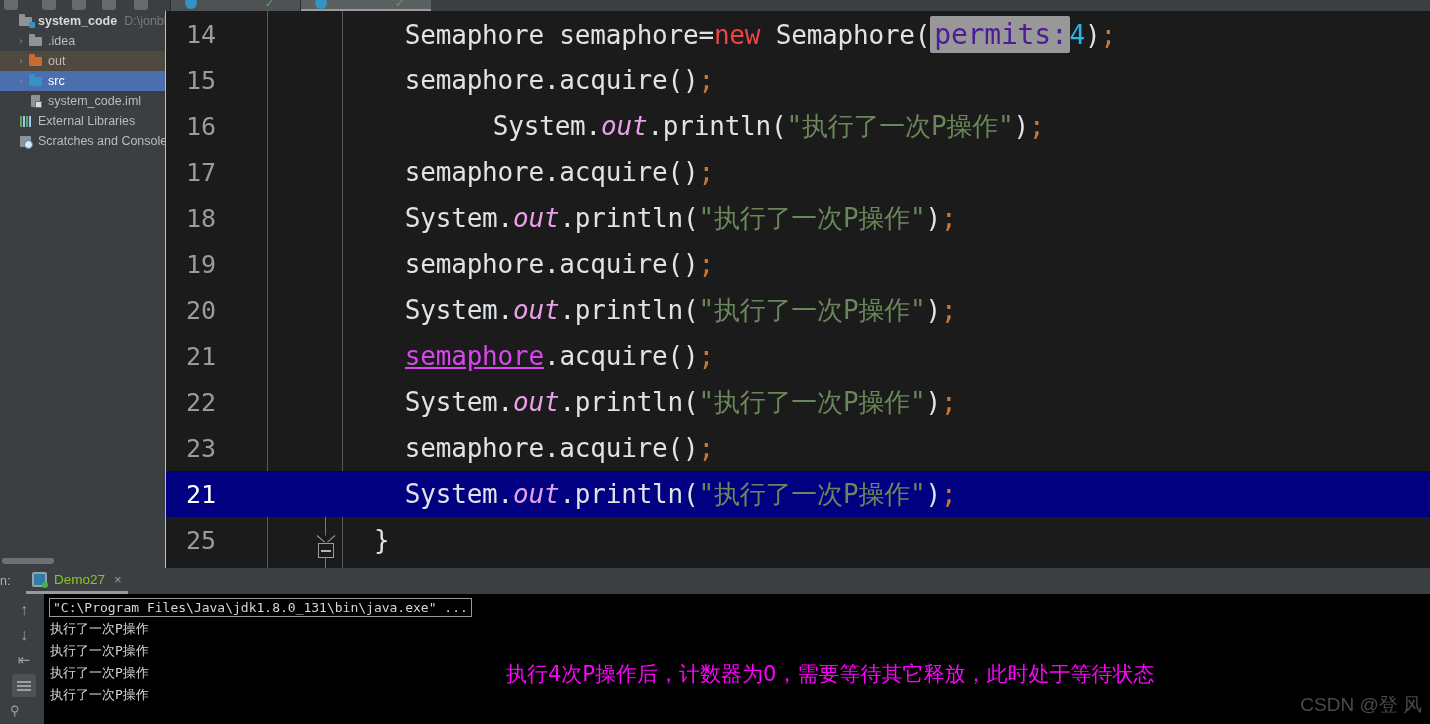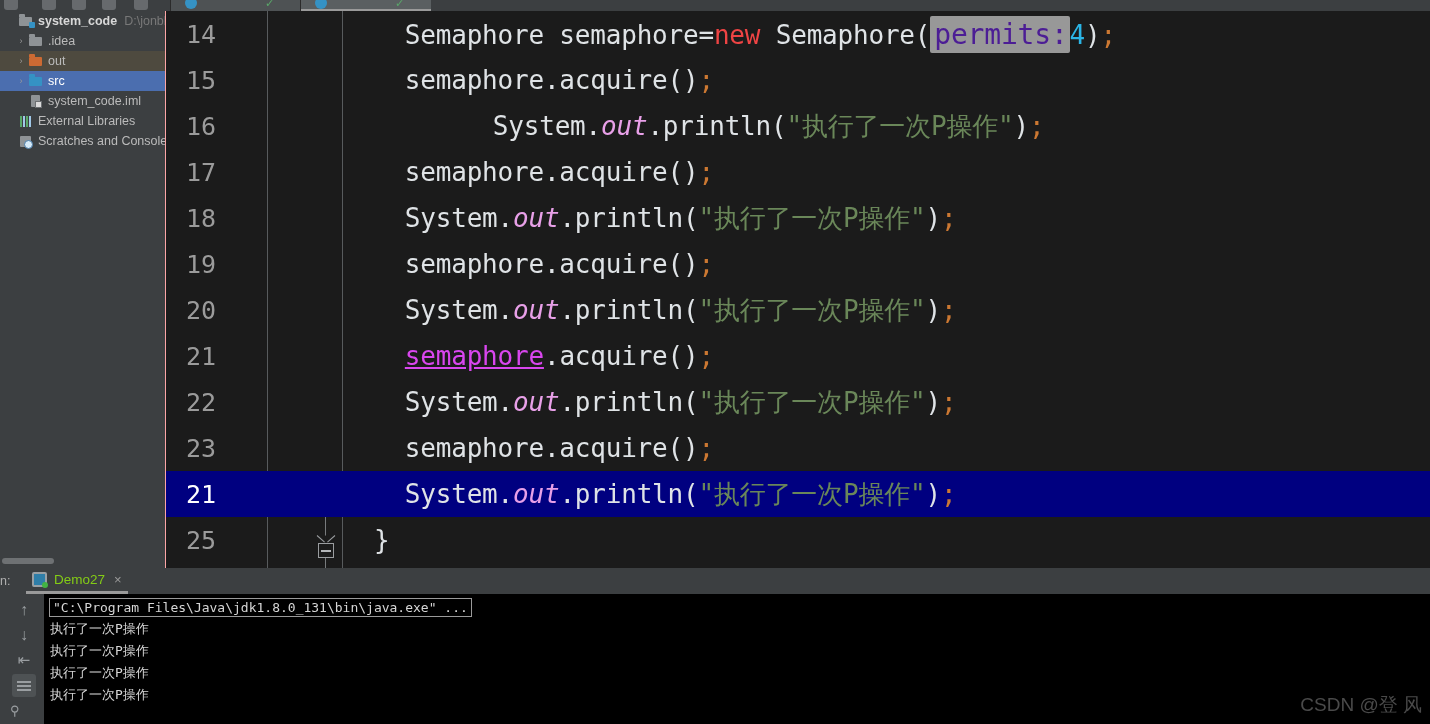--- a/index.html
+++ b/index.html
@@ -621,20 +621,21 @@
     </div>
 
     <div class="console">
       <div id="console-host">
           <div class="console-line cmd" style="top: 4px;">"C:\Program Files\Java\jdk1.8.0_131\bin\java.exe" ...</div>
           <div class="console-line" style="top: 26px;">执行了一次P操作</div>
           <div class="console-line" style="top: 48px;">执行了一次P操作</div>
           <div class="console-line" style="top: 70px;">执行了一次P操作</div>
           <div class="console-line" style="top: 92px;">执行了一次P操作</div>
         </div>
+      <div class="annotation" style="left:462px; top:66px">执行4次P操作后，计数器为0，需要等待其它释放，此时处于等待状态</div>
       <div class="watermark">CSDN @登 风</div>
     </div>
 
     <div class="bottom-strip">
       <div class="pin">⚲</div>
     </div>
   </div>
 
 </div>
 

